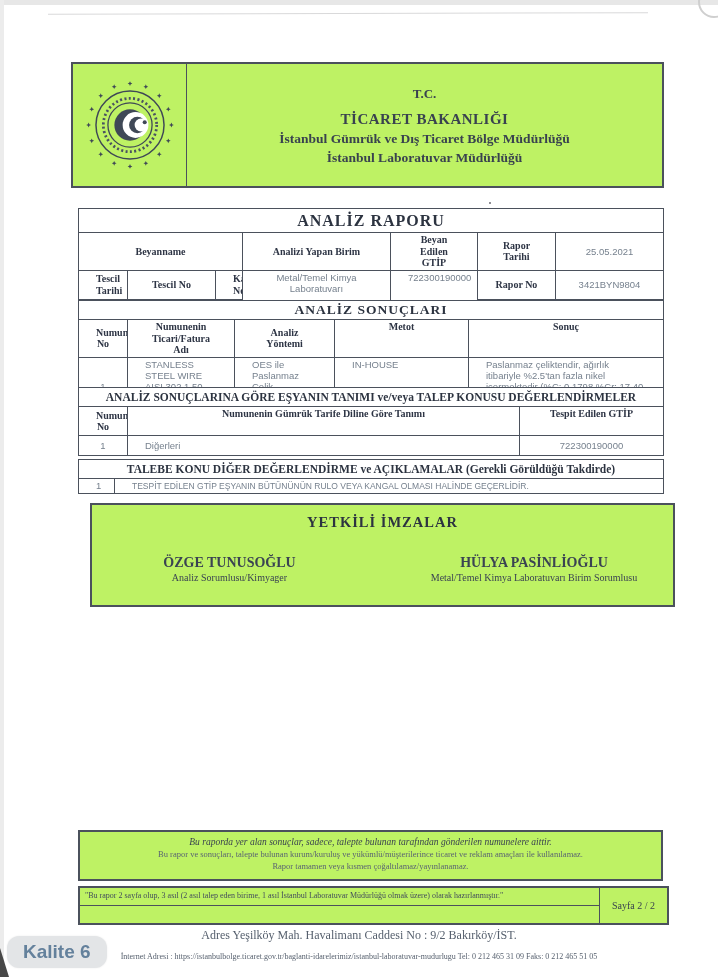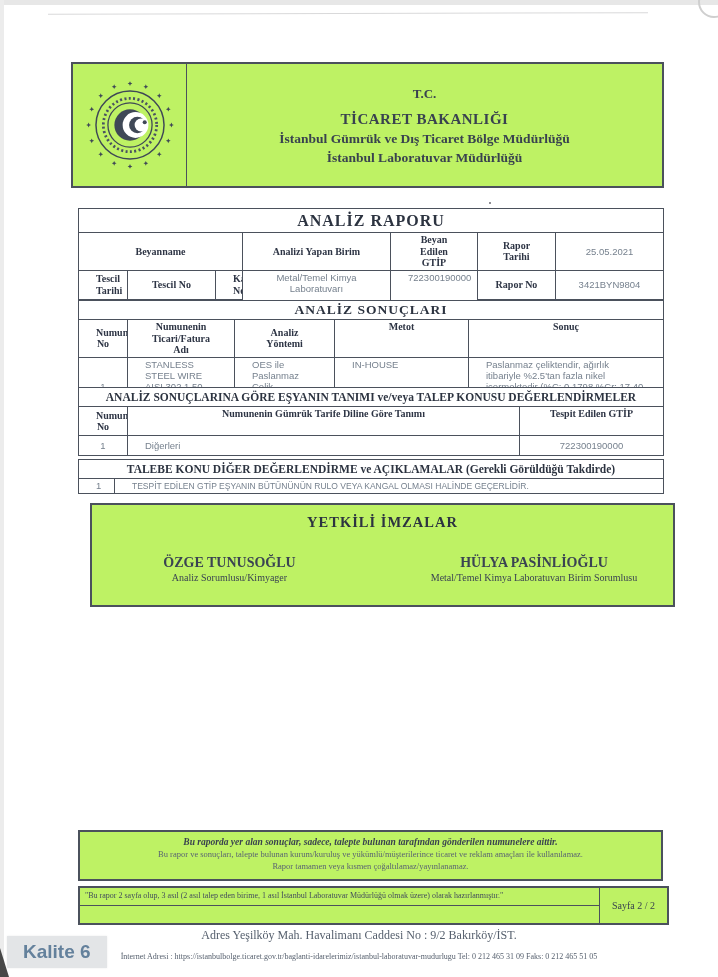--- a/index.html
+++ b/index.html
@@ -48,37 +48,37 @@
   .sig-title{margin-top:9px;text-align:center;font-size:14.5px;font-weight:bold;letter-spacing:1px;color:#2c3340;}
   .sig-row{display:flex;justify-content:space-between;margin-top:24px;padding:0 14px 0 30px;}
   .sig-block{text-align:center;color:#3a4352;}
   .sig-name{font-size:14px;font-weight:bold;}
   .sig-role{font-size:10px;margin-top:1px;line-height:1.25;}
   .sig-left{width:215px;}
   .sig-right{width:250px;}
 
   
   .disc{left:78px;top:830px;width:585px;height:51px;text-align:center;color:#4a5464;padding-top:5px;}
-  .disc-l1{font-size:9.5px;font-weight:bold;font-style:italic;color:#39424f;}
+  .disc-l1{font-size:9.5px;font-weight:normal;font-style:italic;color:#39424f;}
   .disc-l2,.disc-l3{font-size:8.5px;margin-top:2px;color:#5a6472;}
 
   
   .fnbox{left:78px;top:886px;width:591px;height:39px;}
   .fn-left{position:absolute;left:0;top:0;bottom:0;width:519px;border-right:1.4px solid #4b515c;}
   .fn-text{border-bottom:1.4px solid #4b515c;padding:3px 5px 5px;font-size:8px;color:#434d5c;}
   .fn-right{position:absolute;right:0;top:0;bottom:0;left:520px;display:flex;align-items:center;
             justify-content:center;font-size:10px;color:#39424f;}
 
   
   .addr{position:absolute;left:0;top:928px;width:718px;text-align:center;color:#555f6d;}
   .addr-1{font-size:12px;}
   .addr-2{font-size:8px;margin-top:9px;}
 
   
-  .badge{position:absolute;left:7px;top:936px;background:#e3e5e7;border-radius:0;
+  .badge{position:absolute;left:7px;top:936px;background:#e3e5e7;border-radius:12px;
          padding:5px 16px;font-family:"Liberation Sans",sans-serif;font-size:19px;
          font-weight:bold;color:#64819c;box-shadow:0 0 2px rgba(0,0,0,.08);}
 </style>
 </head>
 <body>
 
 <div class="page">
 
   <div class="scan-top"></div>
   <div class="scan-left"></div>

